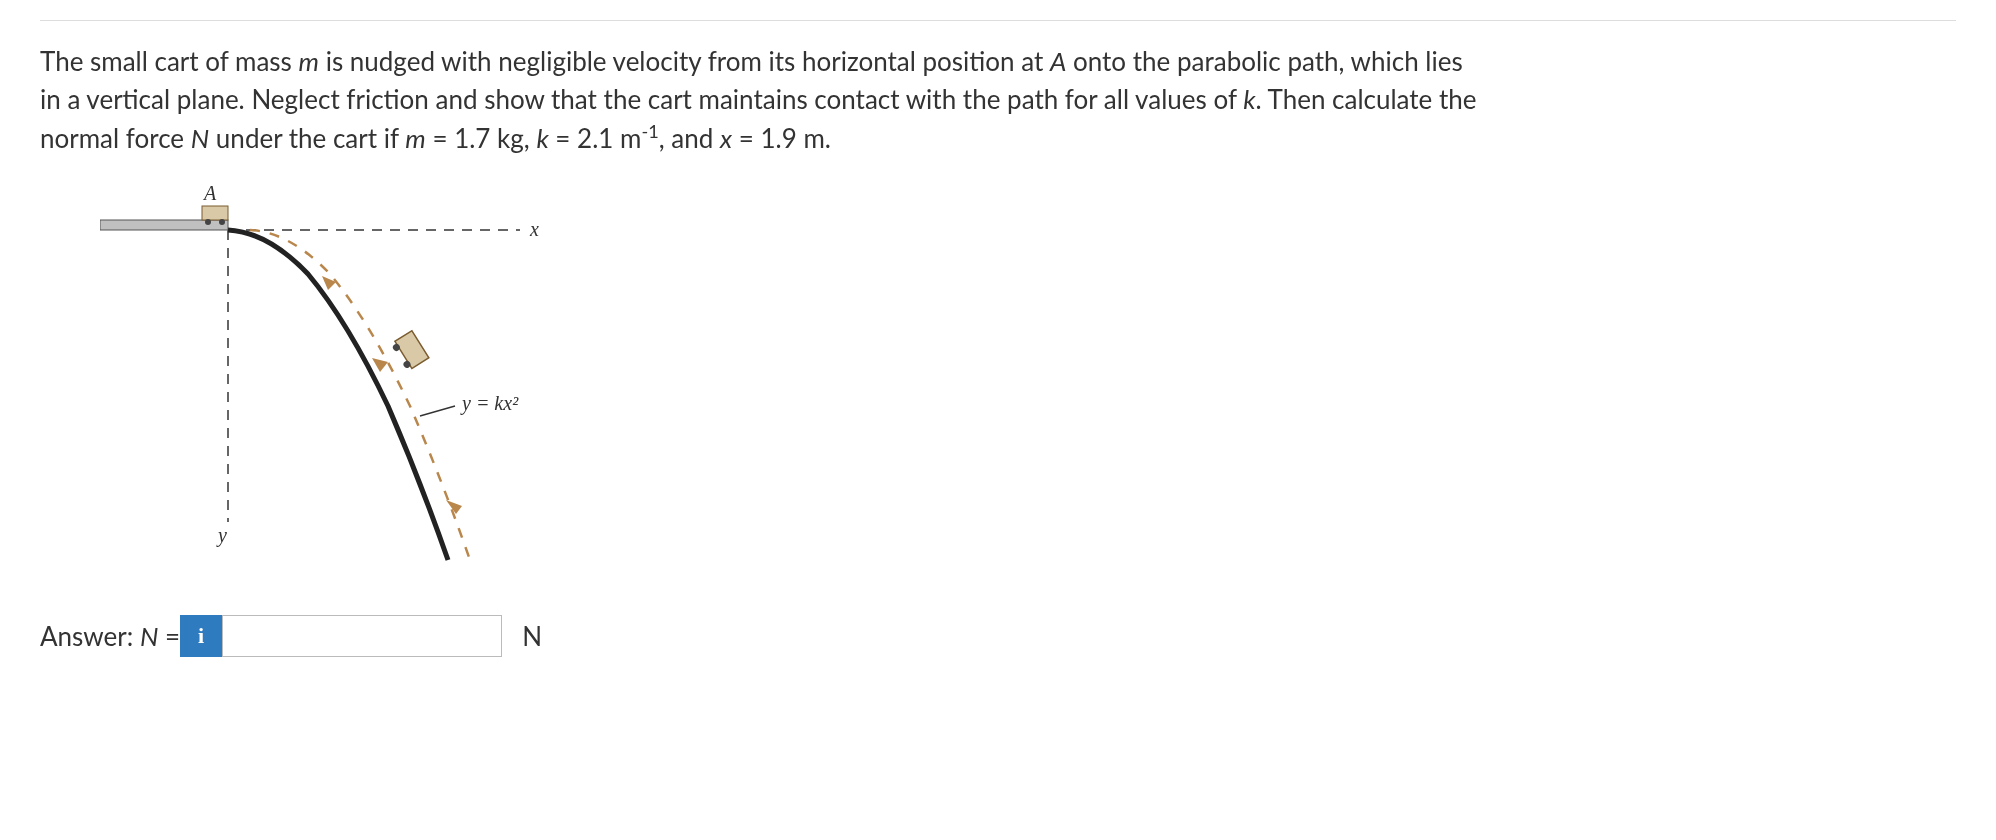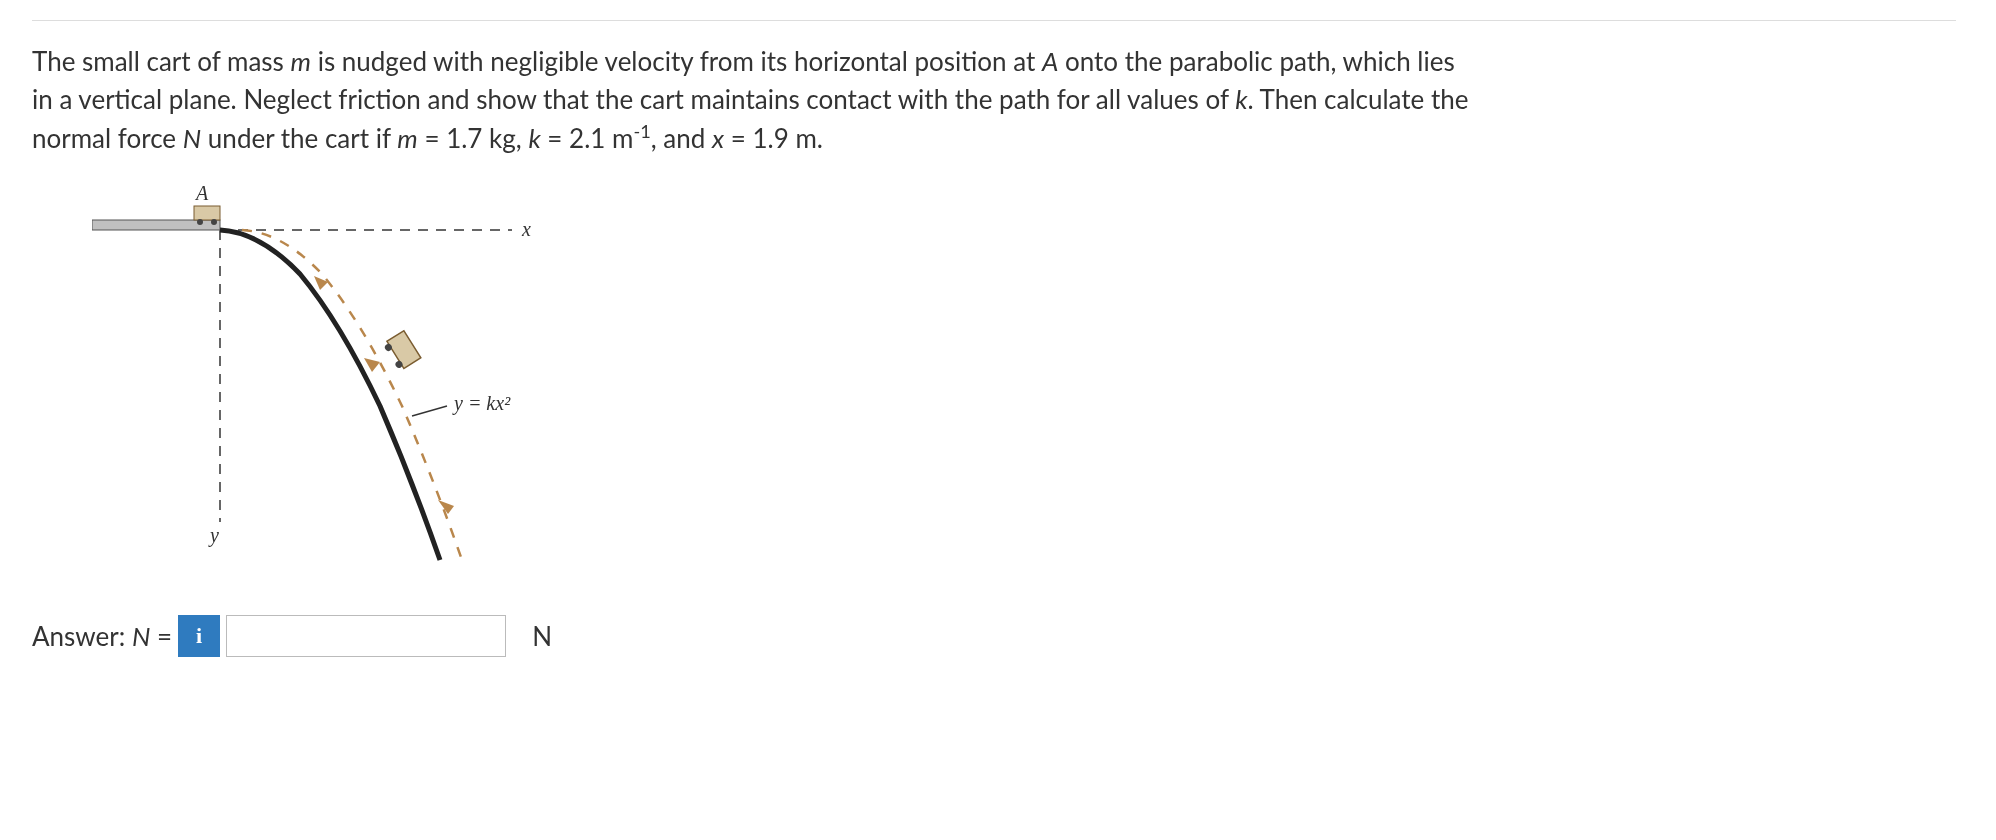--- a/index.html
+++ b/index.html
@@ -4,21 +4,21 @@
 <style>
   html, body {
     margin: 0;
     padding: 0;
     font-family: "Lato", "Helvetica Neue", Arial, sans-serif;
     color: #333;
     background: #fff;
     width: 1996px;
   }
   .page {
-    padding: 10px 40px 40px 32px;
+    padding: 10px 40px 40px 40px;
   }
   hr.top-rule {
     border: none;
     border-top: 1px solid #ddd;
     margin: 10px 0 22px 0;
   }
   .problem-text {
     font-size: 26px;
     line-height: 1.45;
     margin-bottom: 24px;
@@ -26,21 +26,20 @@
   }
   .problem-text i { font-style: italic; }
   sup { font-size: 0.7em; }
   .figure {
     margin-left: 60px;
     margin-bottom: 30px;
   }
   .answer-row {
     display: flex;
     align-items: center;
-    gap: 6px;
     margin-top: 18px;
     font-size: 26px;
   }
   .answer-row i { font-style: italic; }
   .info-btn {
     width: 42px;
     height: 42px;
     background: #2f7bbf;
     color: #fff;
     display: inline-flex;

